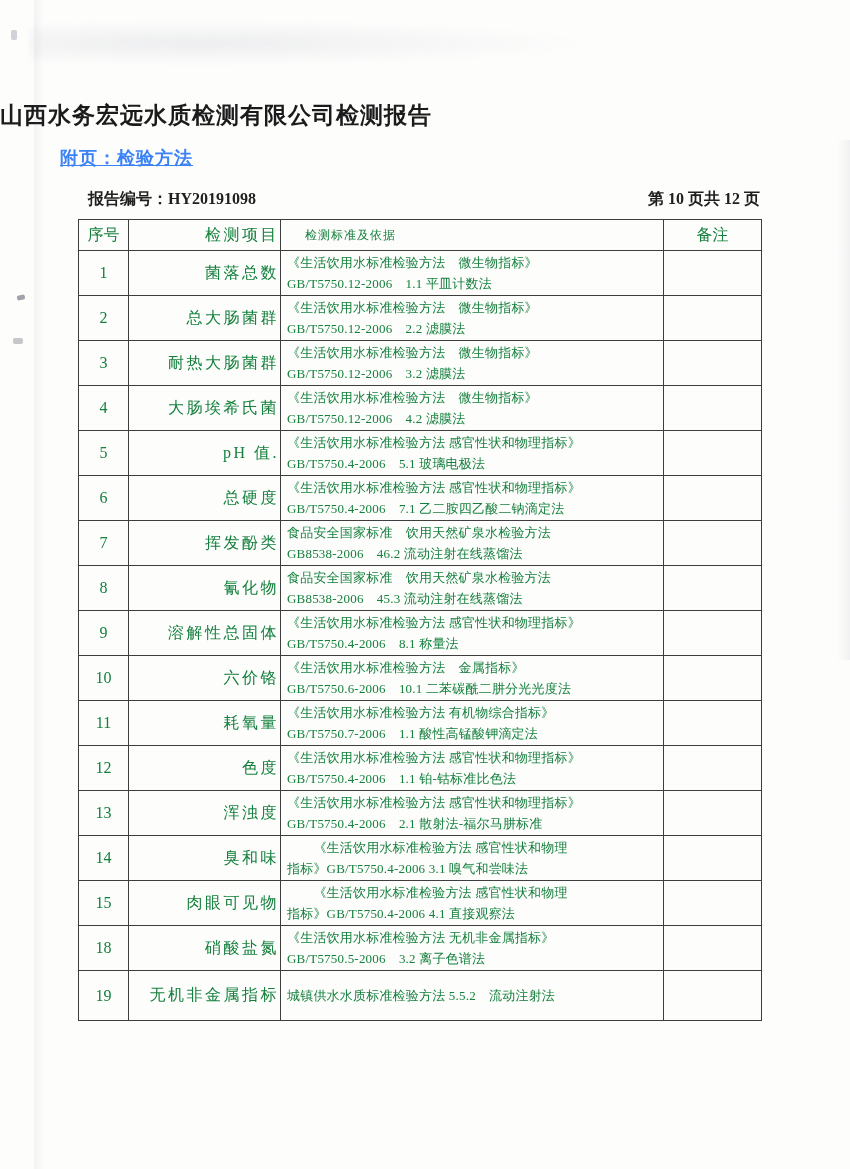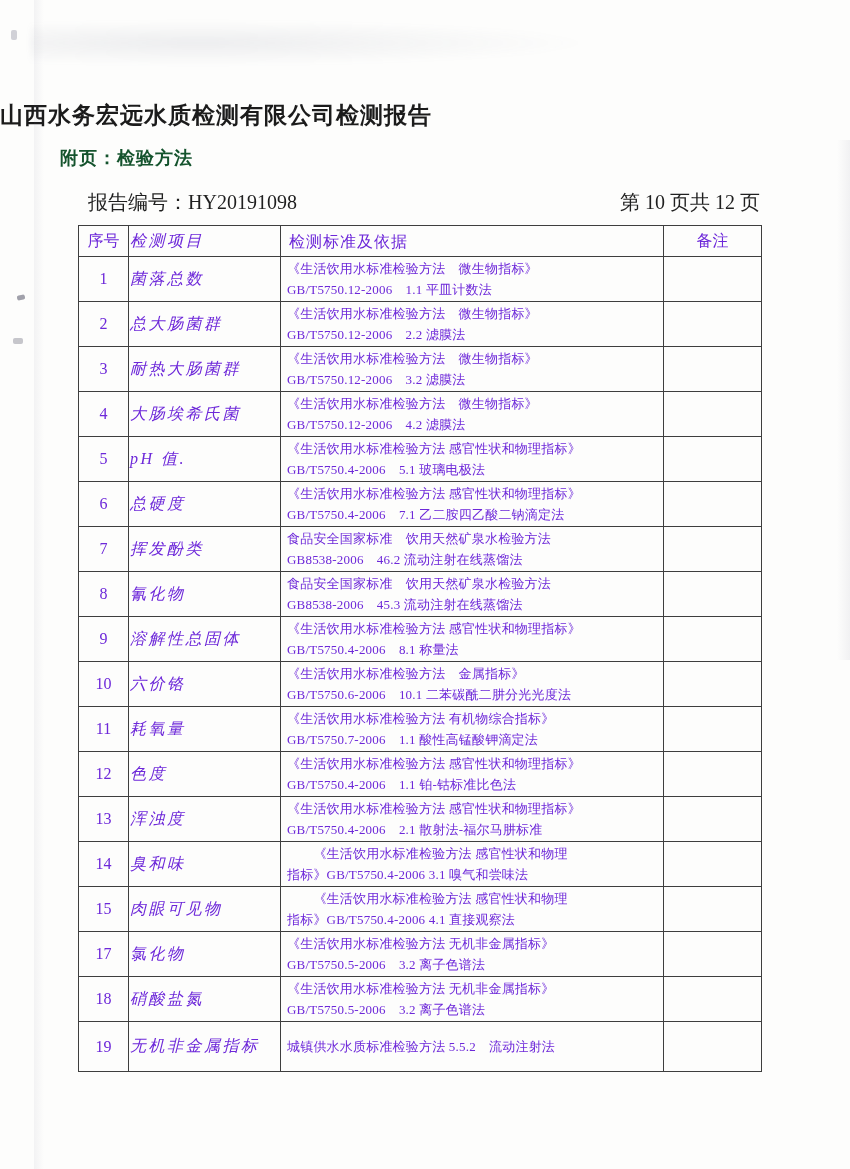--- a/index.html
+++ b/index.html
@@ -42,61 +42,62 @@
     font-weight: 700;
     letter-spacing: 1px;
     color: #1b1b1b;
   }
   .appendix {
     margin: 15px 0 0 60px;
     font-family: "Liberation Sans", sans-serif;
     font-size: 18px;
     font-weight: 700;
     letter-spacing: 1px;
-    color: #14532d;
+    color: #3b82f6;
+    text-decoration: underline;
   }
   .meta {
     display: flex;
     justify-content: space-between;
     align-items: baseline;
     margin: 19px 0 0 88px;
     width: 672px;
-    font-size: 20px;
-    font-weight: 400;
+    font-size: 16px;
+    font-weight: 700;
     color: #1f1f1f;
     gap: 32px;
   }
   table.methods {
     border-collapse: collapse;
     table-layout: fixed;
     margin: 9px 0 0 78px;
     width: 683px;
     font-size: 16px;
-    color: #6d28d9;
+    color: #15803d;
   }
   .methods th, .methods td {
     border: 1px solid #3e3e3e;
     overflow: hidden;
     vertical-align: middle;
   }
   .methods thead tr { height: 31px; }
   .methods tbody tr { height: 44px; }
   .methods tbody tr:last-child { height: 50px; }
   .methods th { font-weight: 400; }
   .col-no   { text-align: center; }
-  .col-item { text-align: left; letter-spacing: 2.5px; font-style: italic; }
+  .col-item { text-align: right; letter-spacing: 2.5px; }
   .col-method {
     text-align: left;
     padding: 1px 6px;
     white-space: pre-line;
     font-size: 13px;
     line-height: 21px;
     letter-spacing: 0.2px;
   }
-  th.col-method { white-space: normal; padding-left: 8px; font-size: 16px; letter-spacing: 1px; }
+  th.col-method { white-space: normal; padding-left: 24px; font-size: 12px; letter-spacing: 1px; }
   .col-remark { text-align: center; }
 </style>
 </head>
 <body>
 
 <div class="page">
 
   <div class="artifact streak-top"></div>
   <div class="artifact band-left"></div>
   <div class="artifact band-right"></div>
@@ -243,27 +244,20 @@
 
   <tr>
     <td class="col-no">15</td>
     <td class="col-item">肉眼可见物</td>
     <td class="col-method">　　《生活饮用水标准检验方法 感官性状和物理
 指标》GB/T5750.4-2006 4.1 直接观察法</td>
     <td class="col-remark"></td>
   </tr>
 
 
-  <tr>
-    <td class="col-no">17</td>
-    <td class="col-item">氯化物</td>
-    <td class="col-method">《生活饮用水标准检验方法 无机非金属指标》
-GB/T5750.5-2006　3.2 离子色谱法</td>
-    <td class="col-remark"></td>
-  </tr>
 
   <tr>
     <td class="col-no">18</td>
     <td class="col-item">硝酸盐氮</td>
     <td class="col-method">《生活饮用水标准检验方法 无机非金属指标》
 GB/T5750.5-2006　3.2 离子色谱法</td>
     <td class="col-remark"></td>
   </tr>
 
   <tr>

